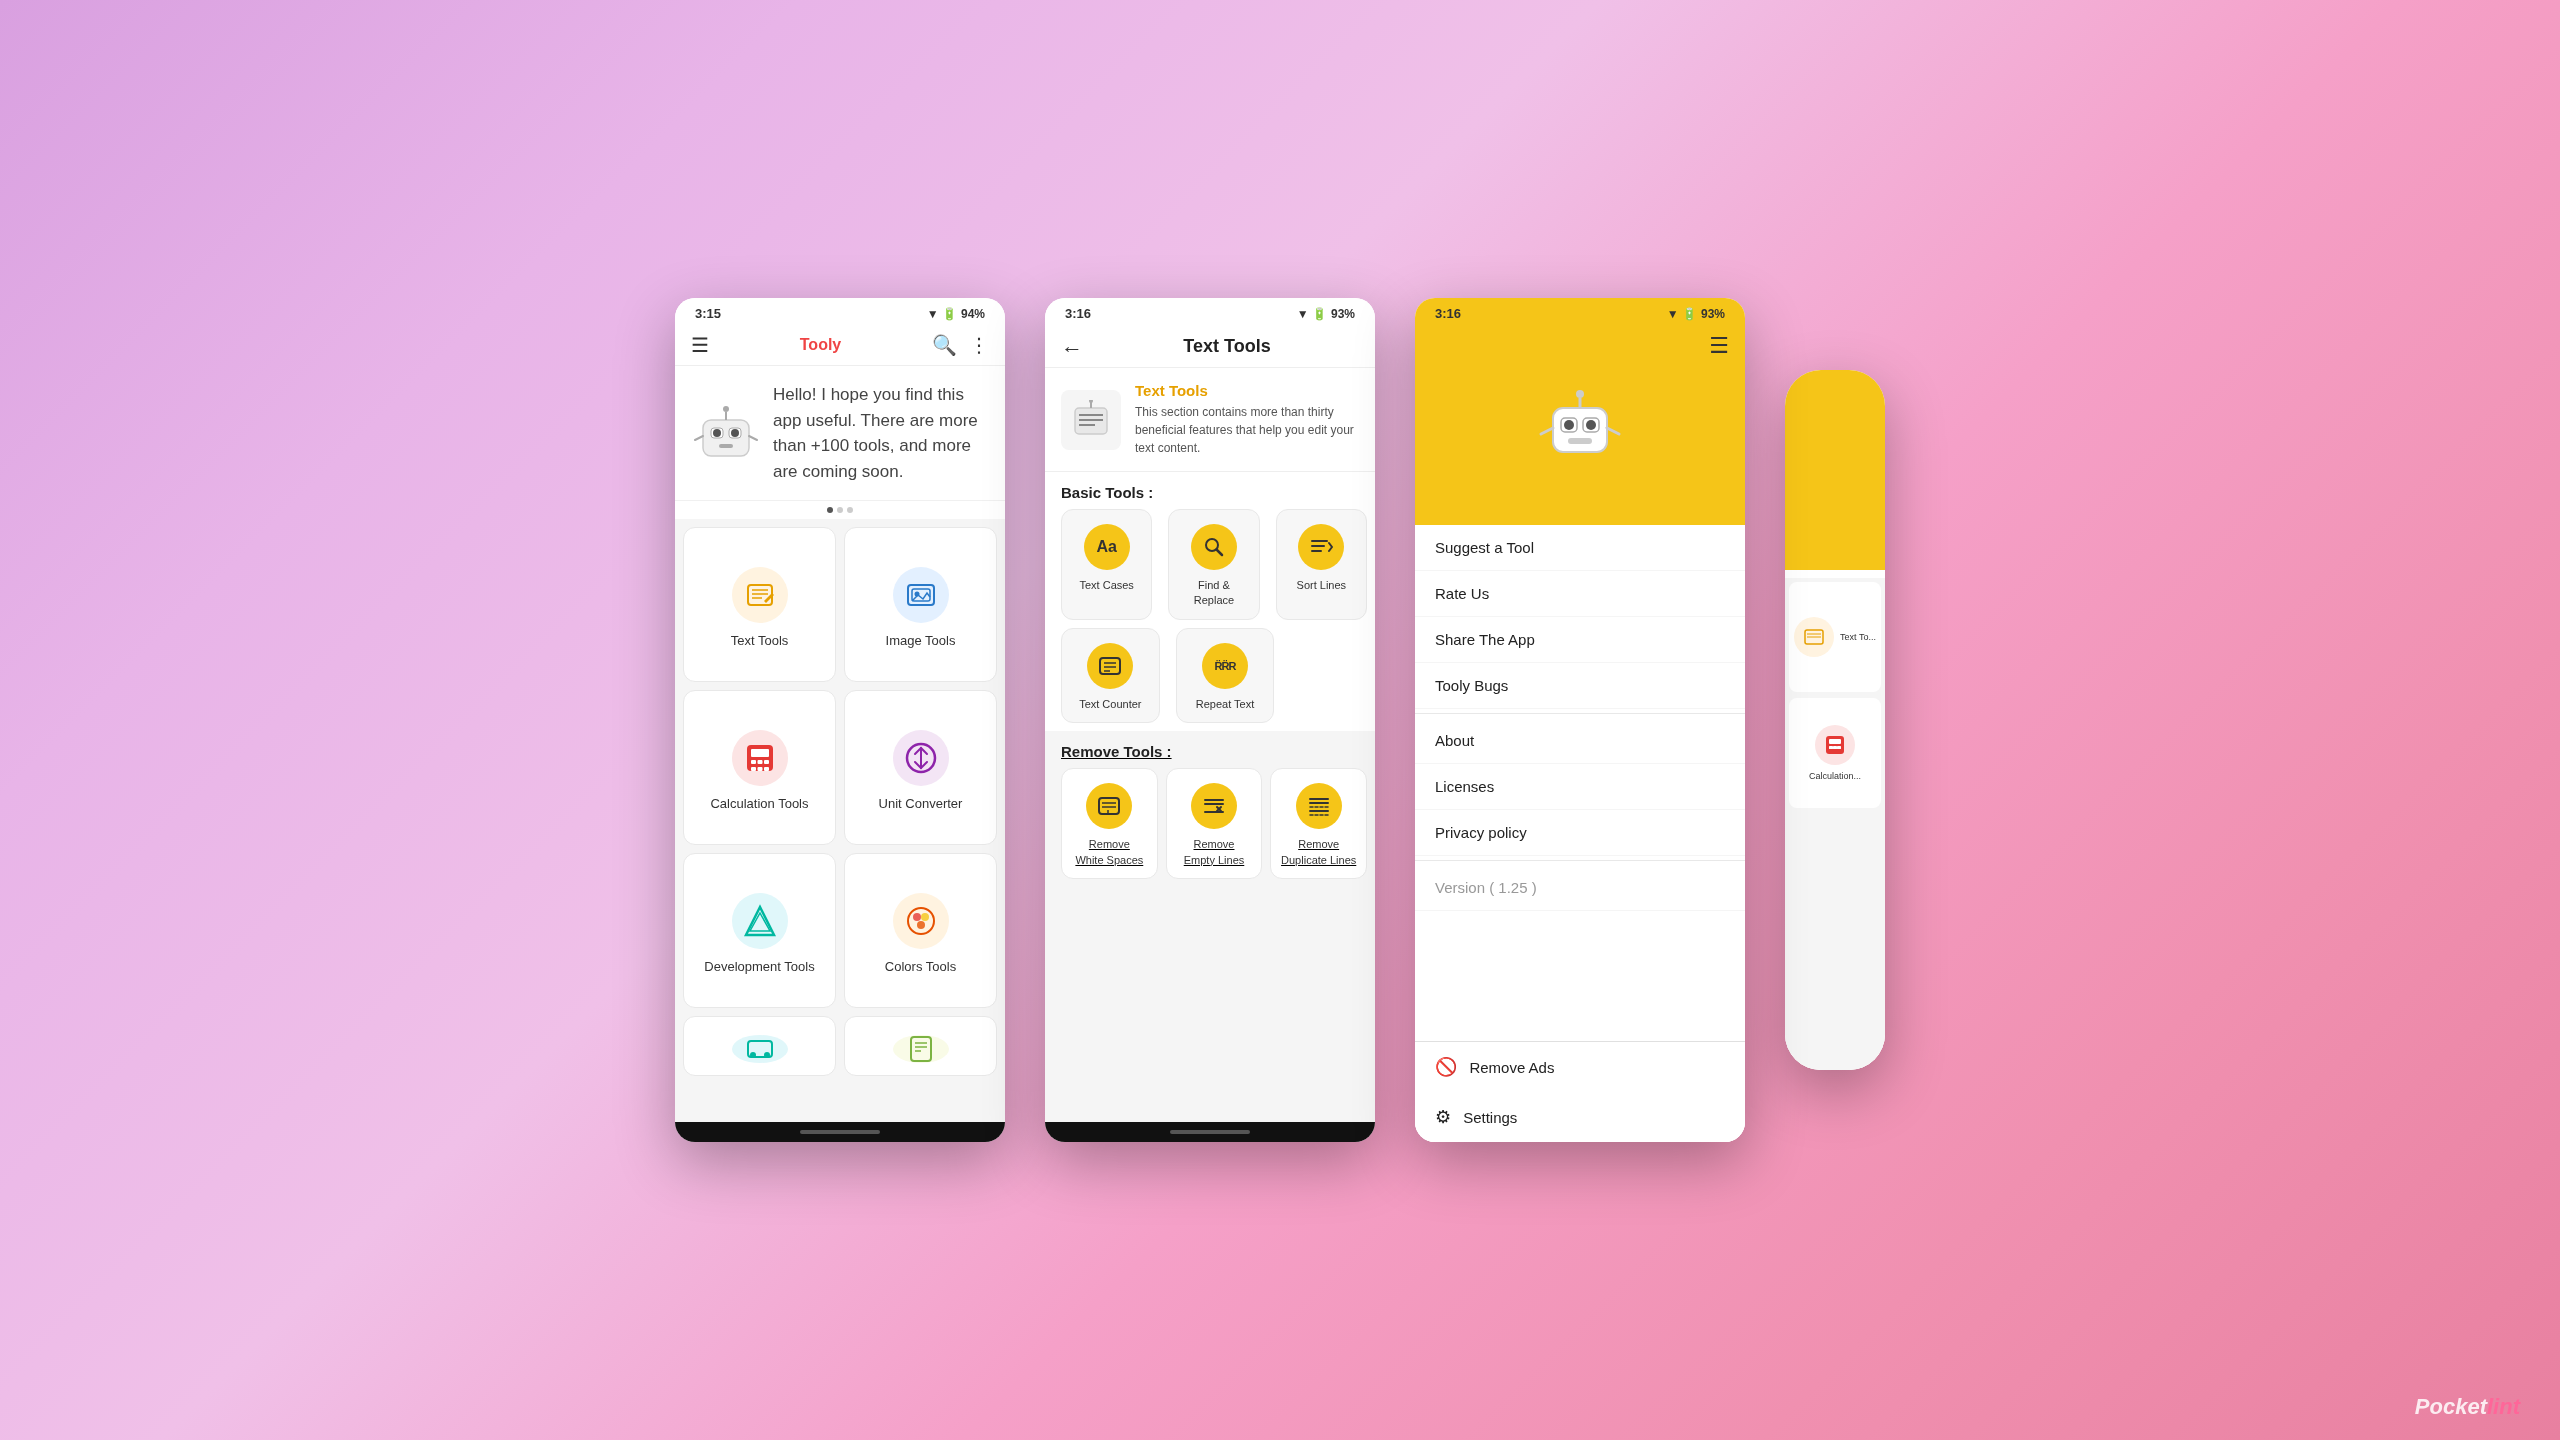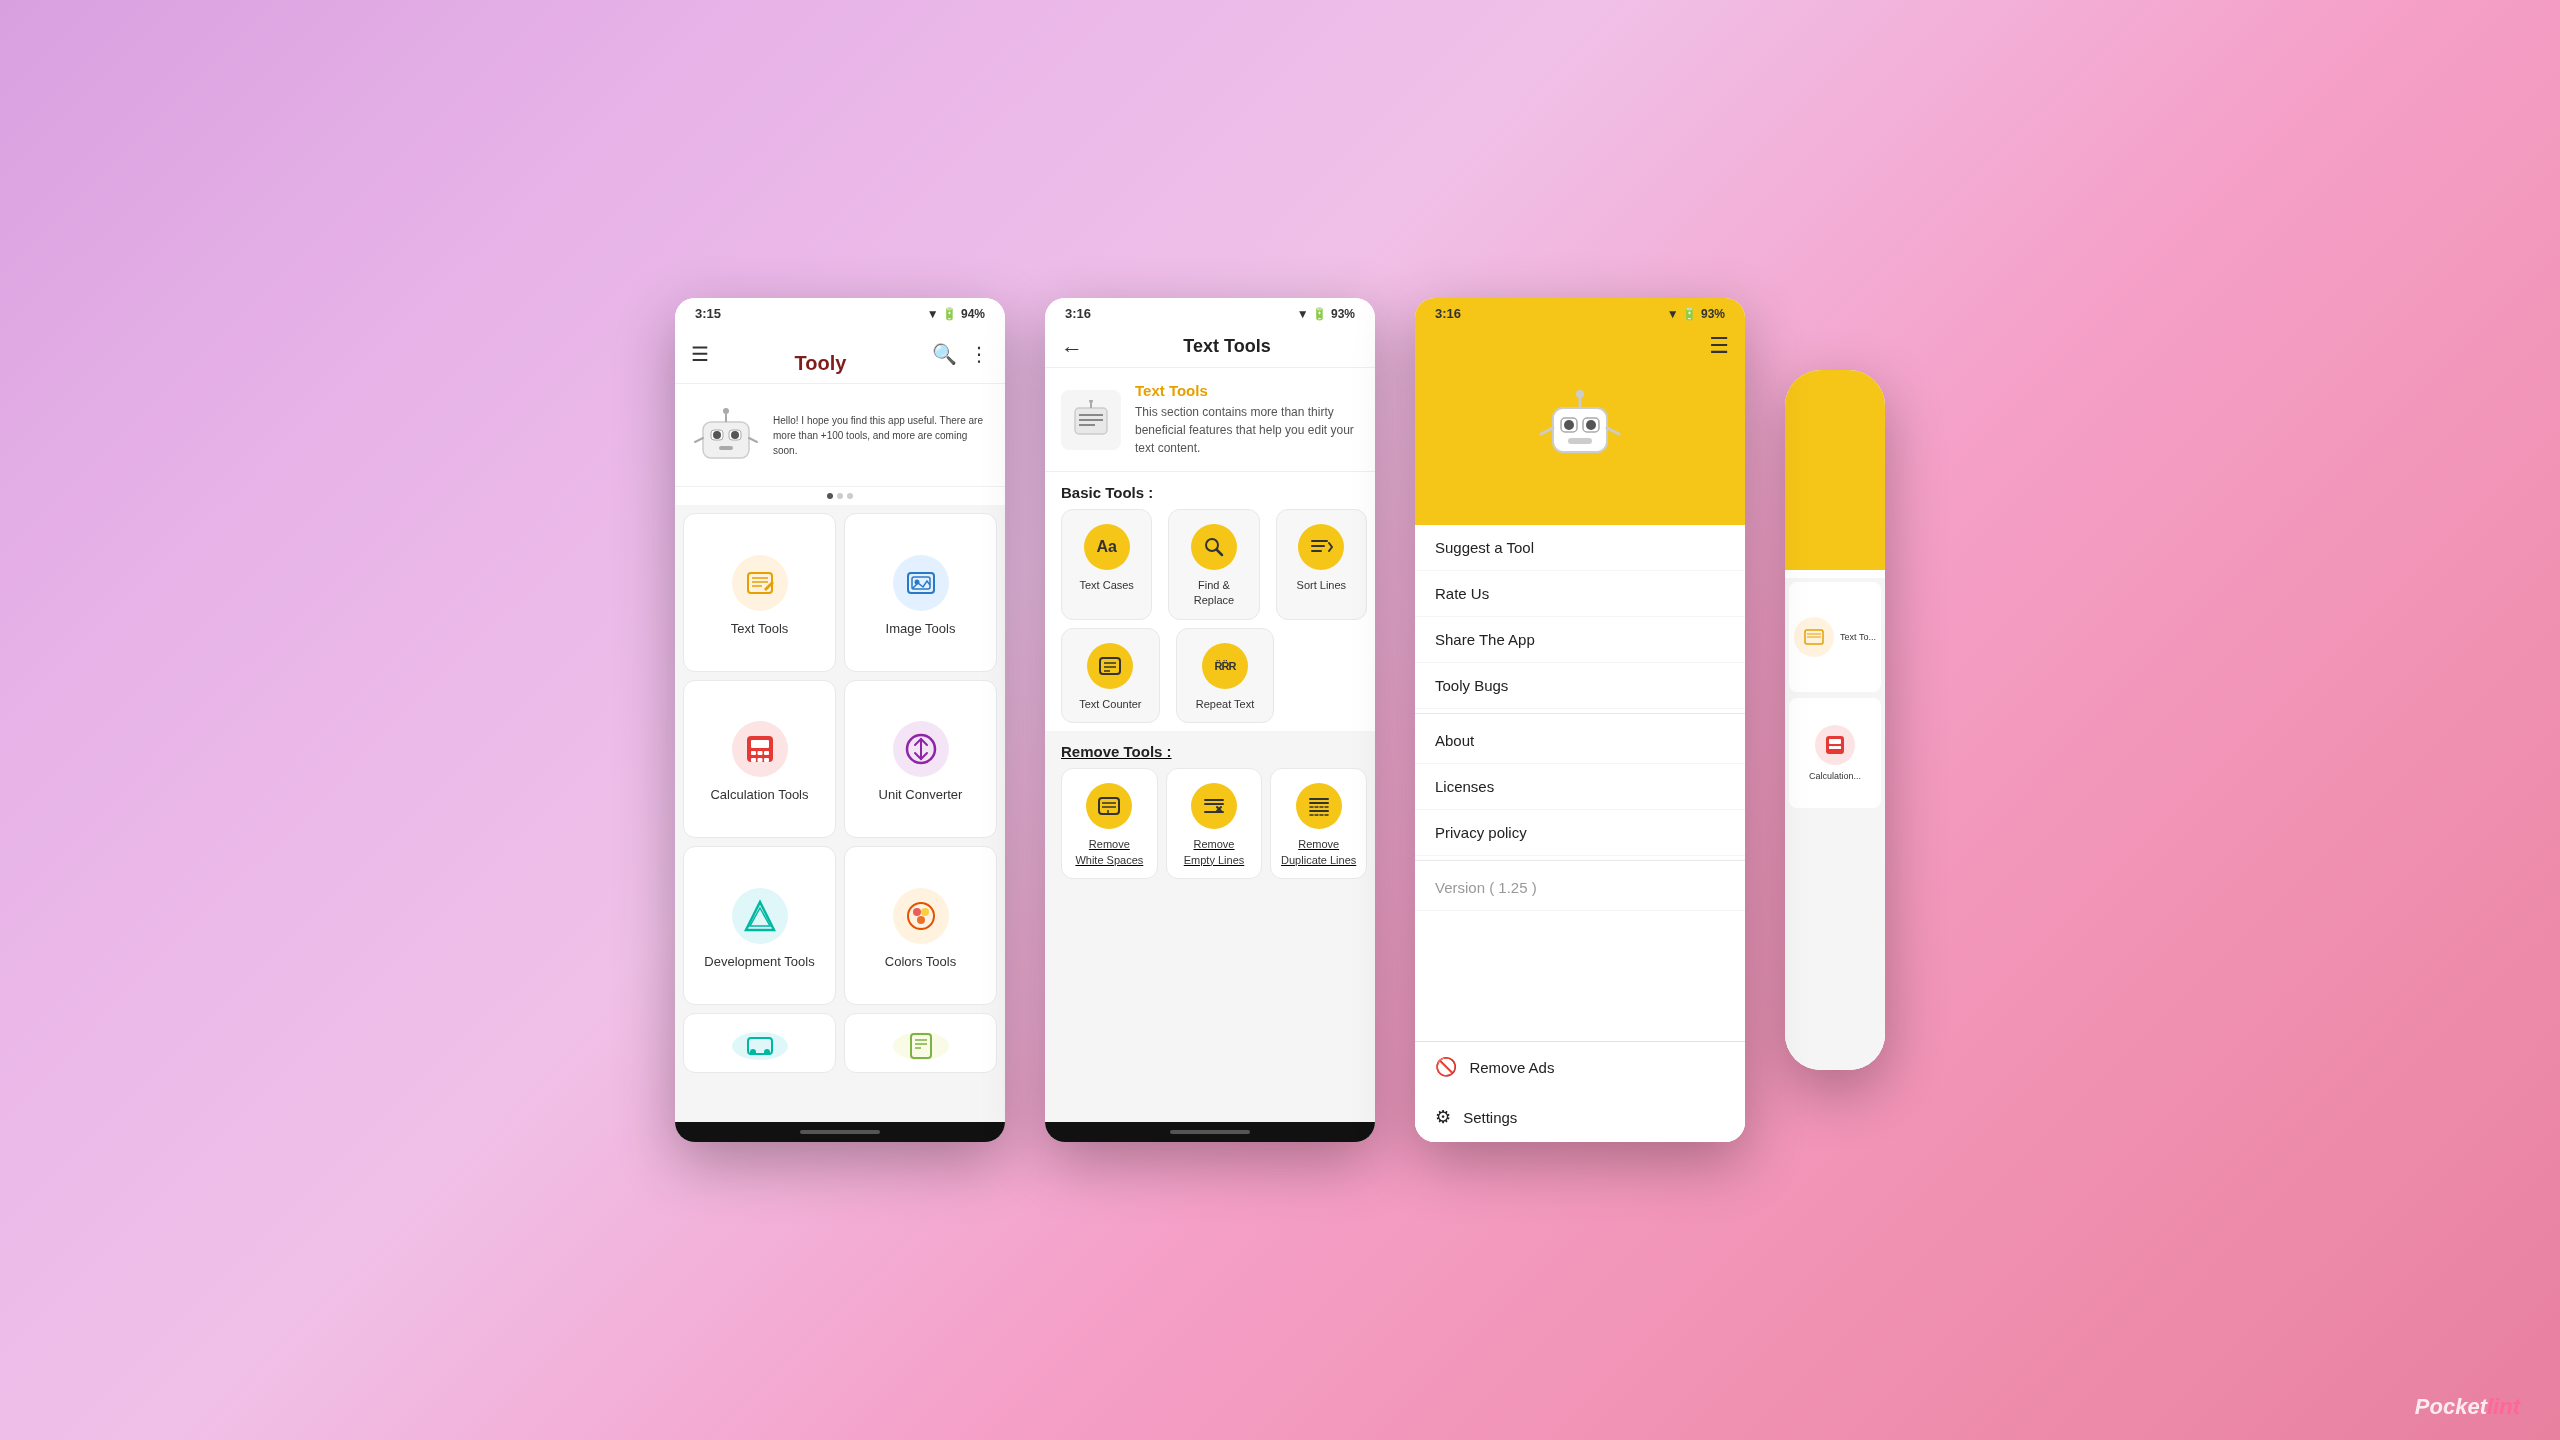--- a/index.html
+++ b/index.html
@@ -57,24 +57,23 @@
     .app-header {
       display: flex;
       align-items: center;
       justify-content: space-between;
       padding: 8px 16px;
       background: #fff;
       border-bottom: 1px solid #eee;
       flex-shrink: 0;
     }
     .app-header-title {
-      font-size: 20px;
+      font-size: 16px;
       font-weight: 600;
-      color: #7f1d1d;
-      margin-top: 19px;
+      color: #ef4444;
     }
     .header-icons {
       display: flex;
       gap: 12px;
     }
     .header-icon {
       font-size: 20px;
       color: #333;
       cursor: pointer;
     }
@@ -95,21 +94,21 @@
       background: #fff;
       border-bottom: 1px solid #f0f0f0;
       gap: 12px;
     }
     .robot-icon {
       width: 70px;
       height: 70px;
       flex-shrink: 0;
     }
     .welcome-text {
-      font-size: 10px;
+      font-size: 17px;
       color: #444;
       line-height: 1.5;
     }
     .dots-indicator {
       display: flex;
       justify-content: center;
       gap: 4px;
       padding: 6px 0;
       background: #fff;
     }

